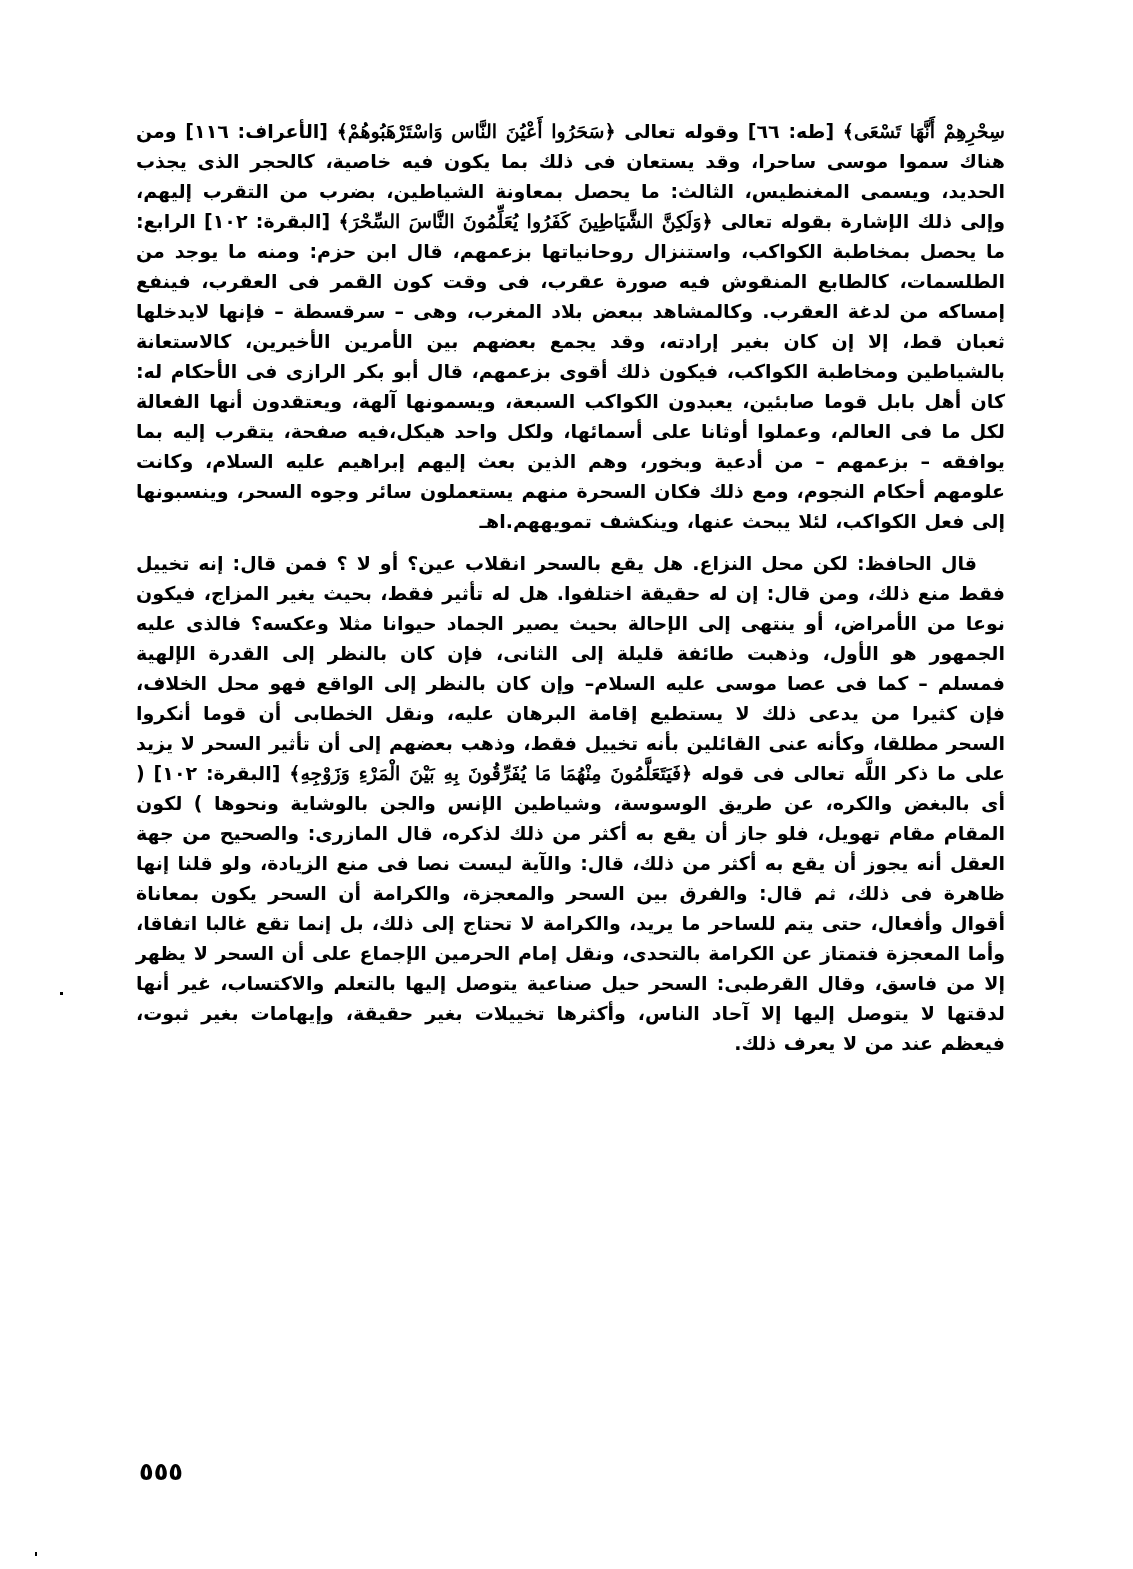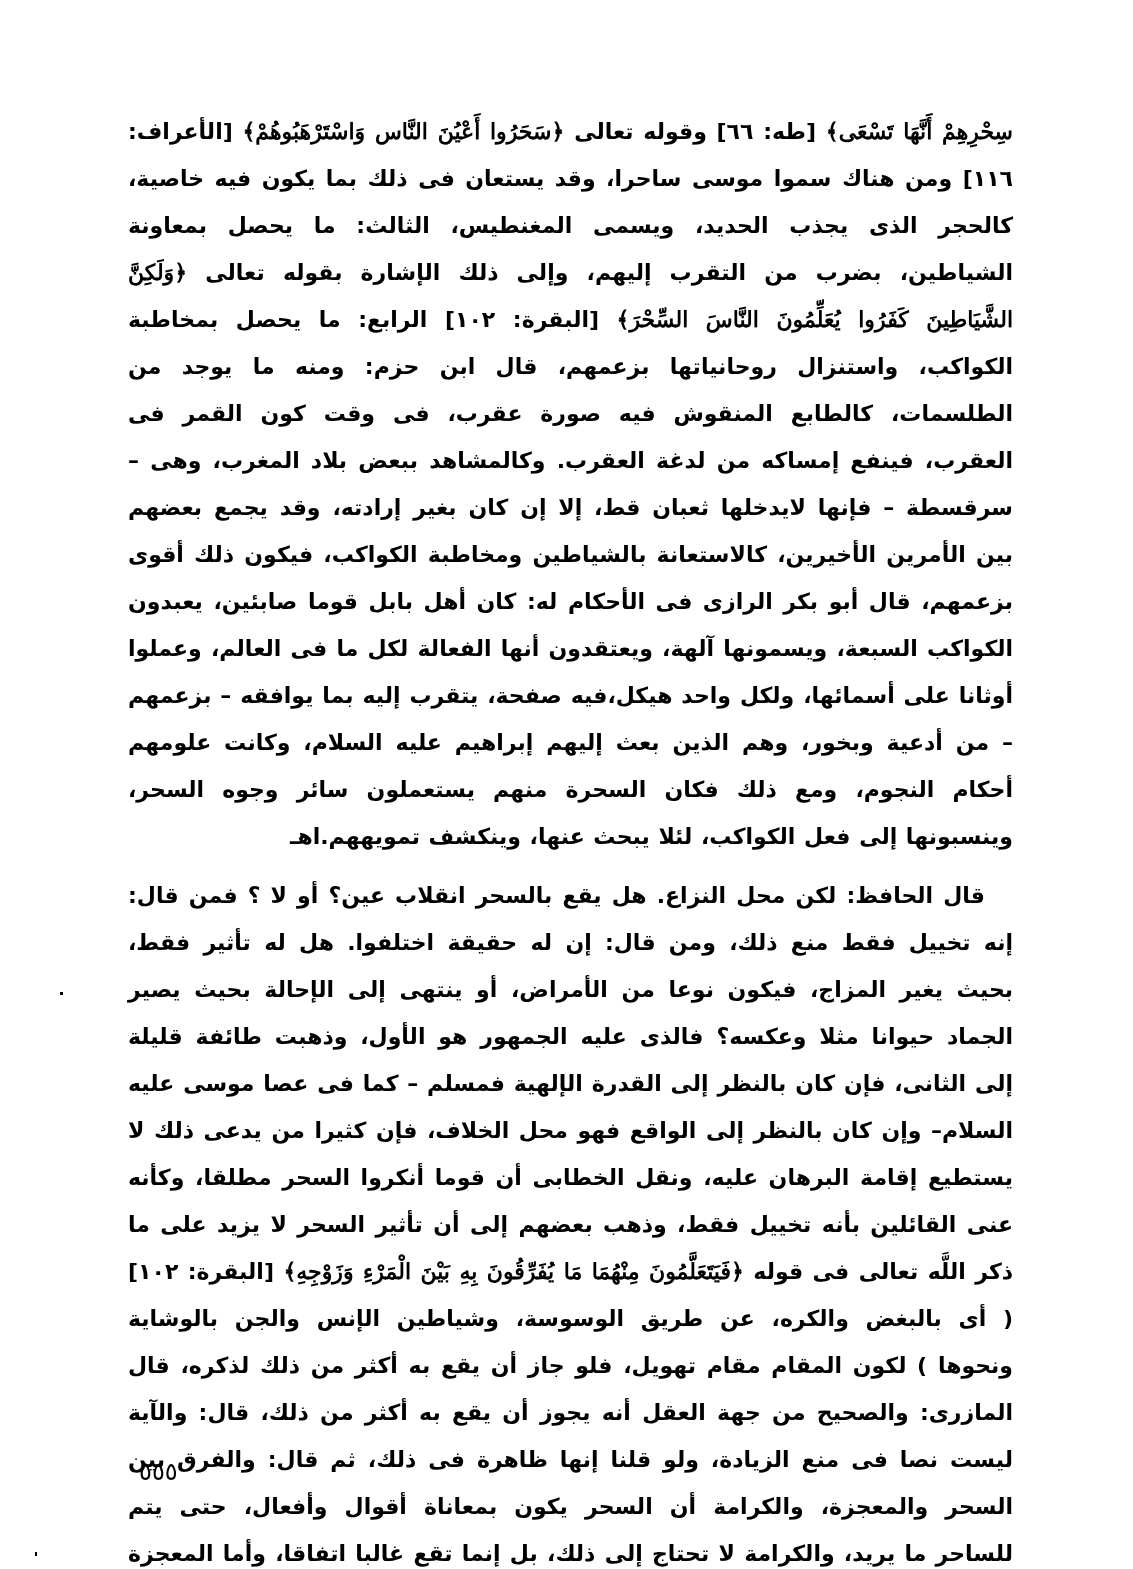--- a/index.html
+++ b/index.html
@@ -18,43 +18,43 @@
     .page {
       position: absolute;
       left: 128px;
       top: 108px;
       width: 885px;
       direction: rtl;
       text-align: justify;
       text-align-last: right;
     }
     .para {
-      font-size: 22px;
-      line-height: 47px;
-      margin: 0;
+      font-size: 19px;
+      line-height: 30px;
+      margin: 8px;
       font-weight: bold;
       letter-spacing: -0.3px;
       word-spacing: 1px;
     }
     .para.indent {
       text-indent: 28px;
     }
     .para + .para {
       margin-top: 12px;
     }
     .quran {
       font-family: "DejaVu Serif", serif;
       font-weight: bold;
     }
     .page-number {
       position: absolute;
       left: 139px;
       top: 1458px;
       font-size: 24px;
-      font-weight: normal;
+      font-weight: bold;
       letter-spacing: 2px;
       direction: rtl;
     }
     .margin-dot {
       position: absolute;
       left: 60px;
       top: 992px;
       width: 3px;
       height: 3px;
       background: #000;

